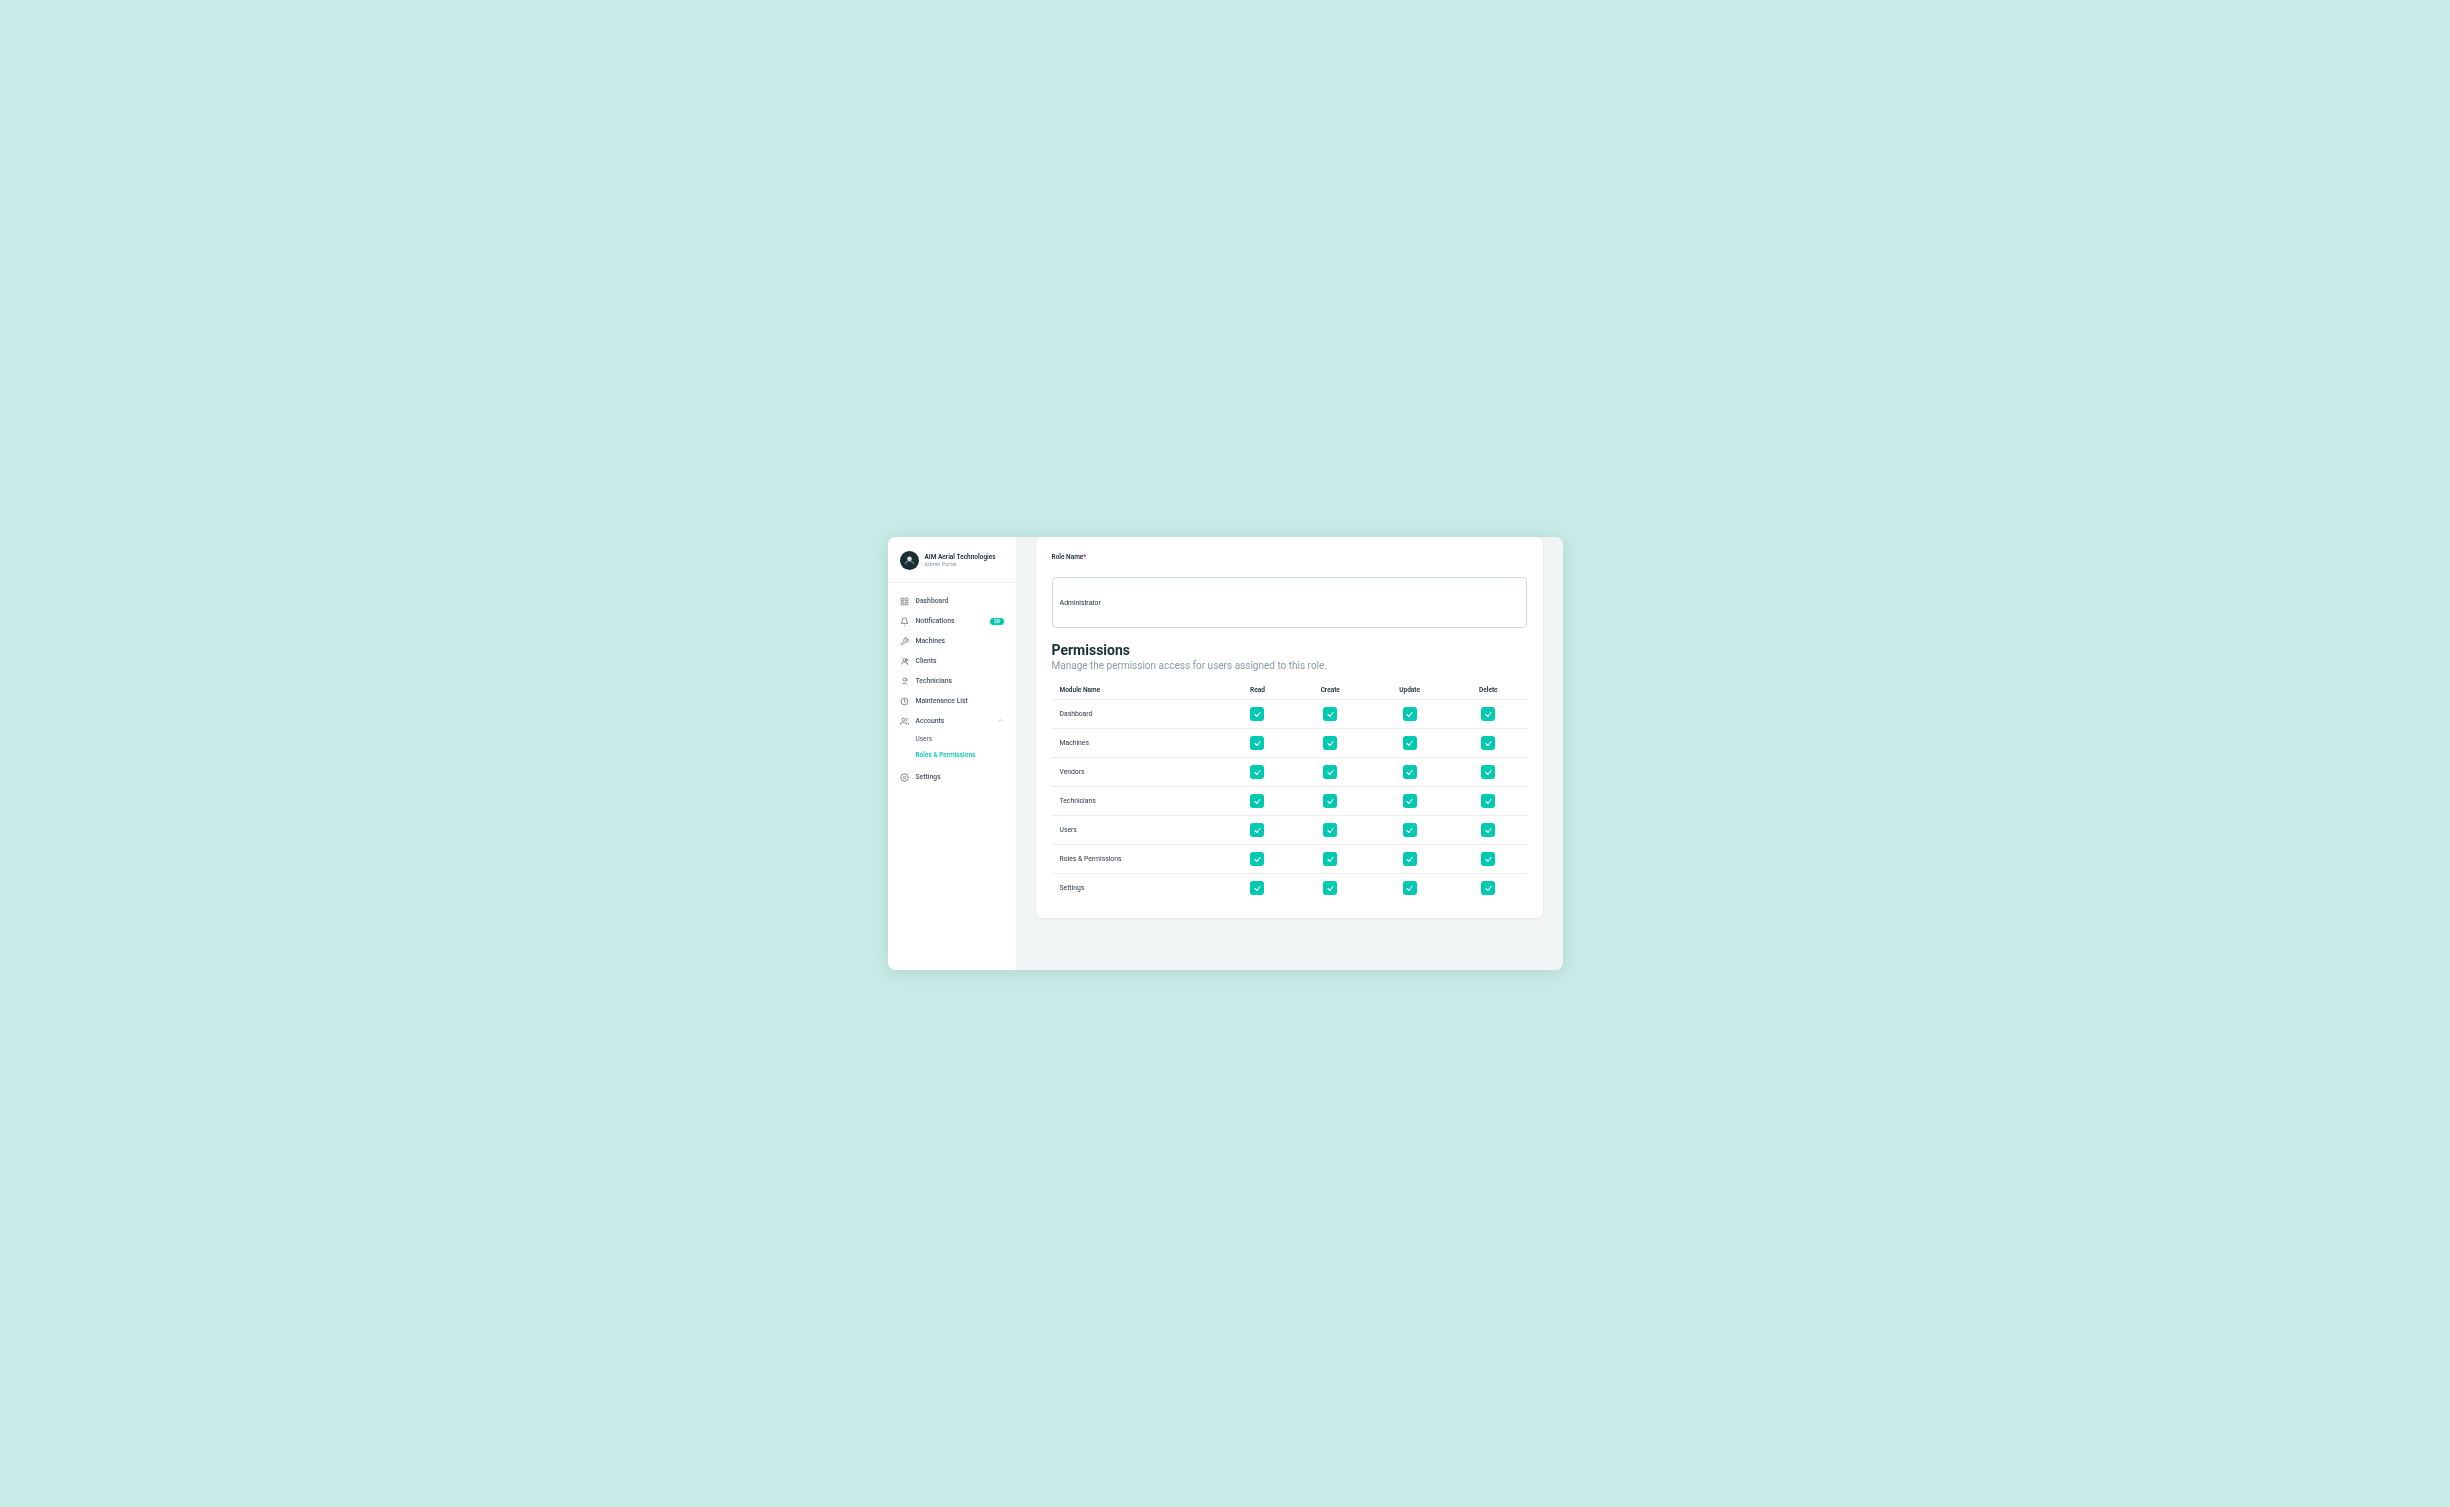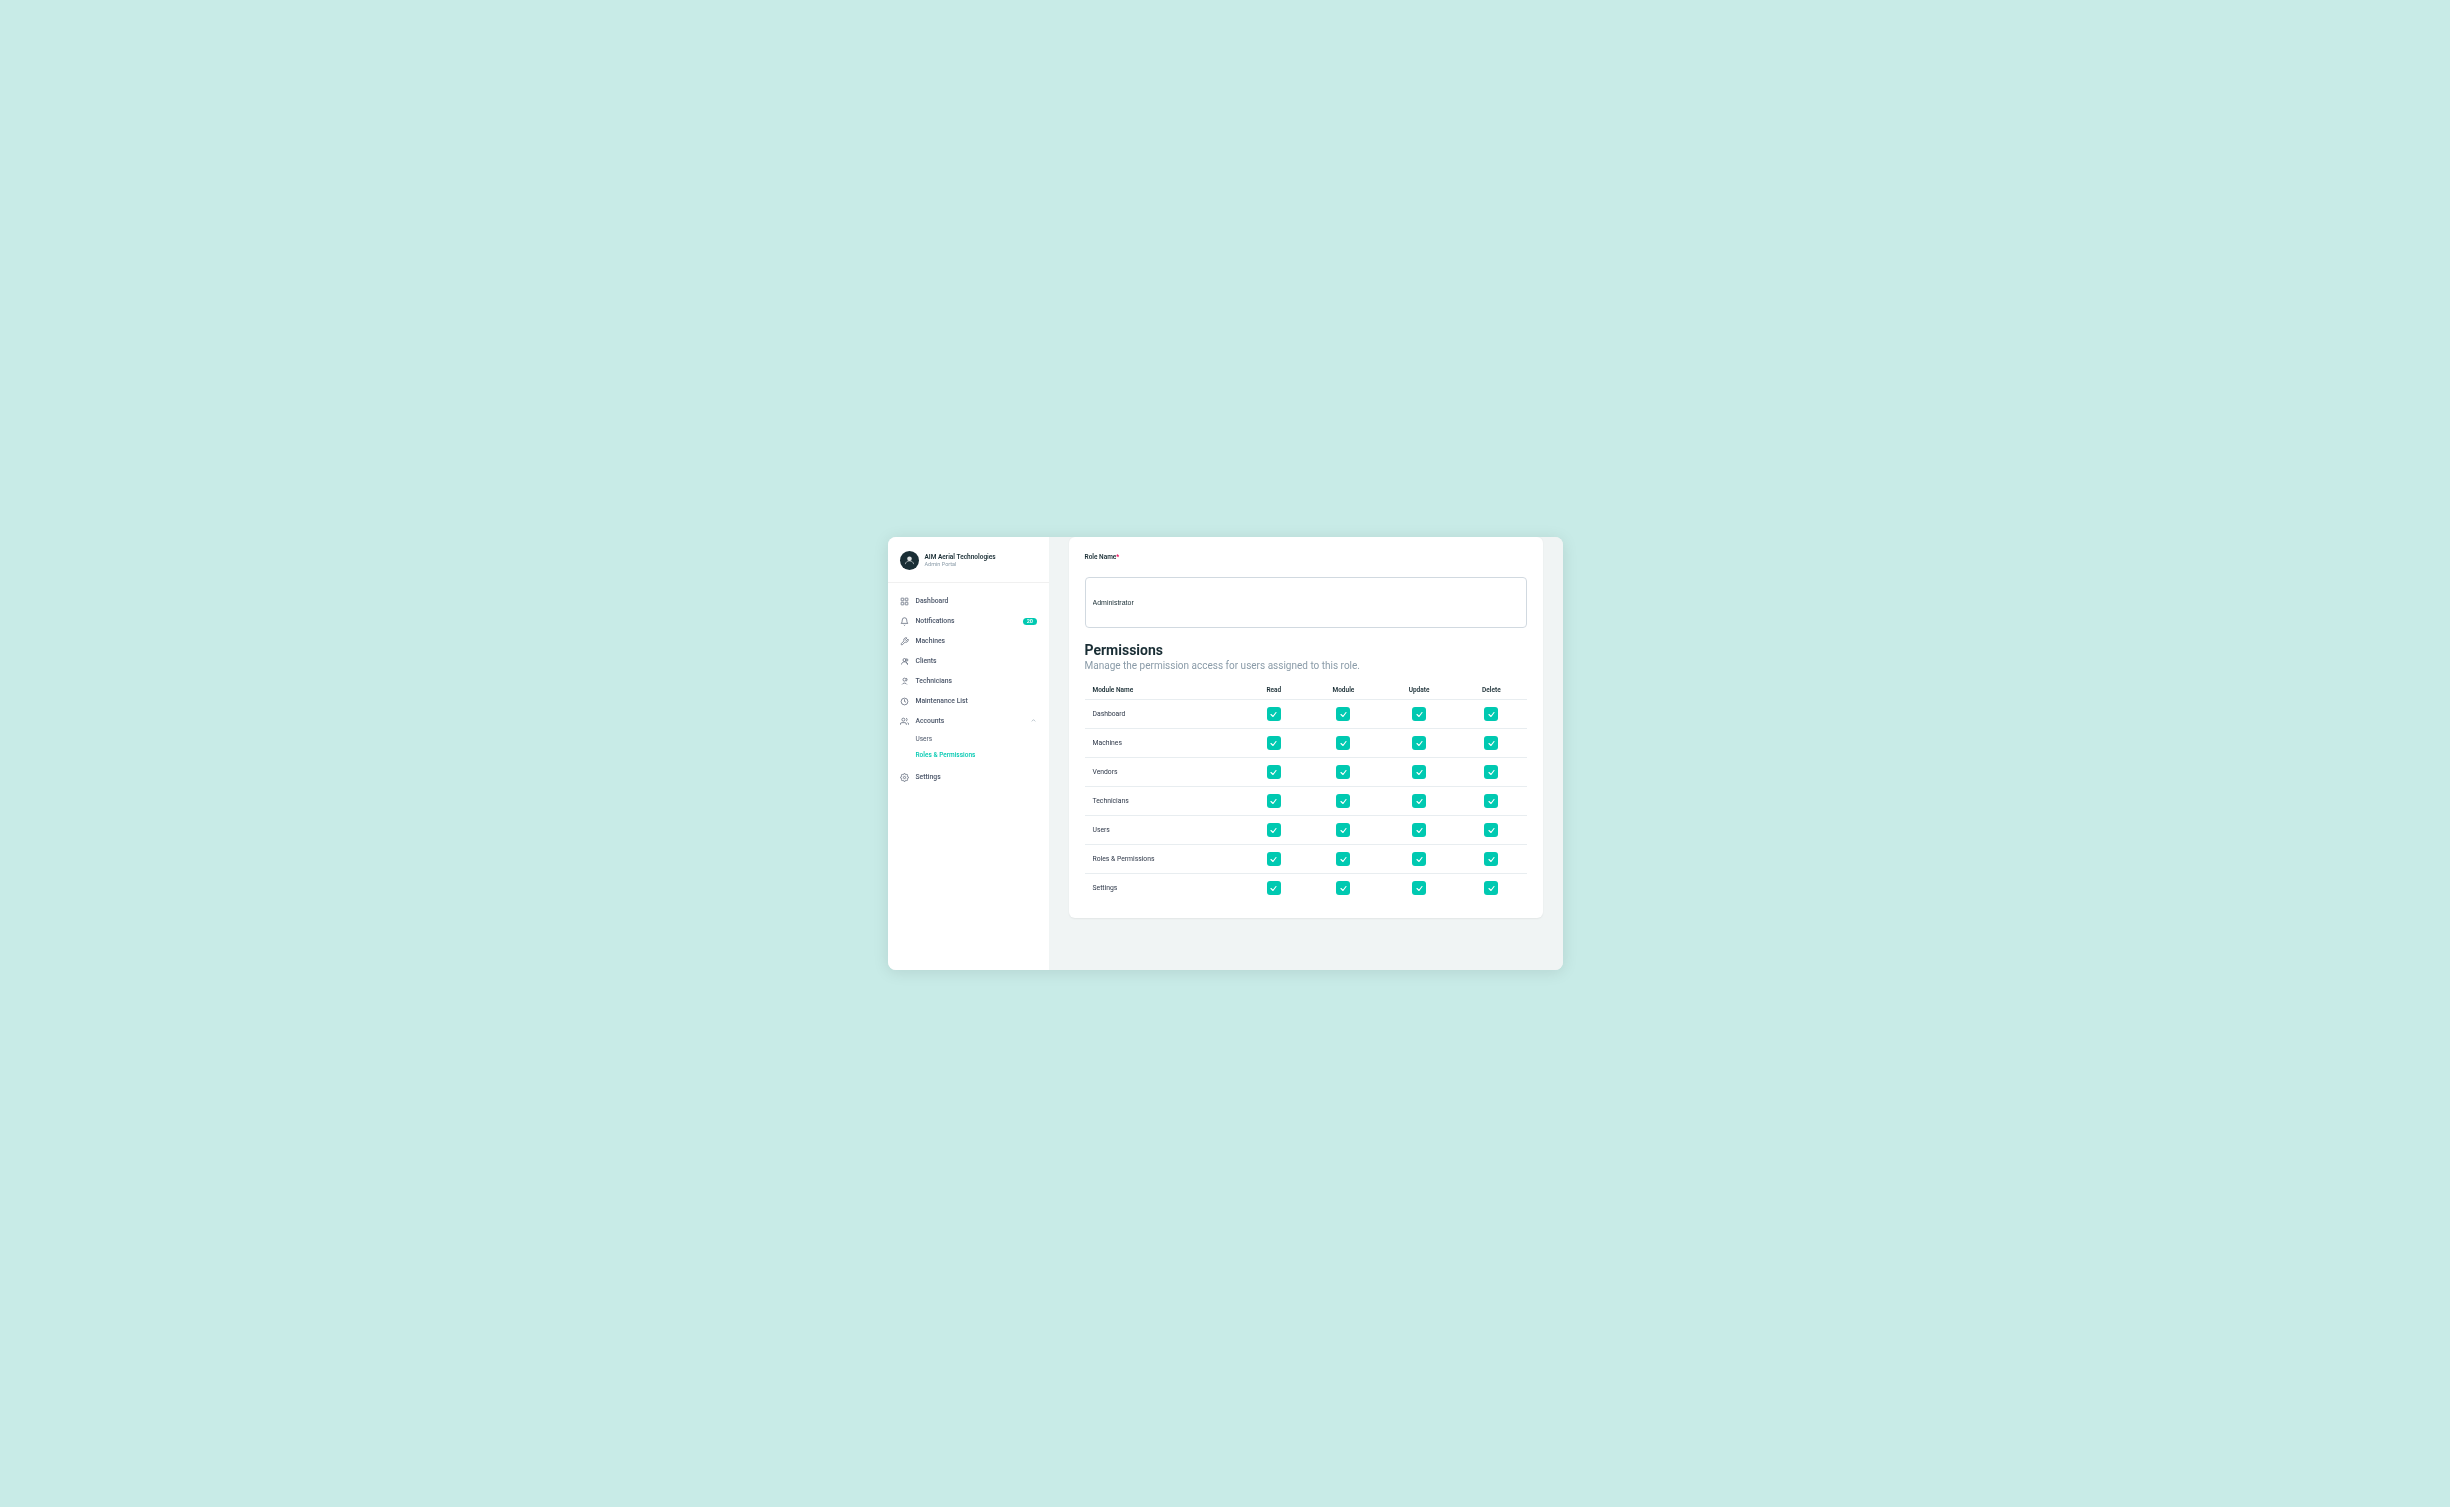--- a/index.html
+++ b/index.html
@@ -16,21 +16,21 @@
       background: #f0f4f4;
       border-radius: 8px;
       width: 675px;
       min-height: 433px;
       display: flex;
       overflow: hidden;
       box-shadow: 0 2px 16px rgba(0,0,0,0.10);
     }
     
     .sidebar {
-      width: 161px;
+      width: 128px;
       background: #fff;
       display: flex;
       flex-direction: column;
       padding: 0;
       flex-shrink: 0;
     }
     .sidebar-brand {
       display: flex;
       align-items: center;
       gap: 6px;
@@ -373,21 +373,21 @@
 
       <div>
         <div class="section-title">Permissions</div>
         <div class="section-desc">Manage the permission access for users assigned to this role.</div>
 
         <table class="permissions-table">
           <thead>
             <tr>
               <th>Module Name</th>
               <th class="center">Read</th>
-              <th class="center">Module</th>
+              <th class="center">Create</th>
               <th class="center">Update</th>
               <th class="center">Delete</th>
             </tr>
           </thead>
           <tbody id="permissions-tbody">
           <tr>
                 <td>Dashboard</td>
                 <td class="center">
         <div class="cell-center">
           <div class="checkbox-checked">

